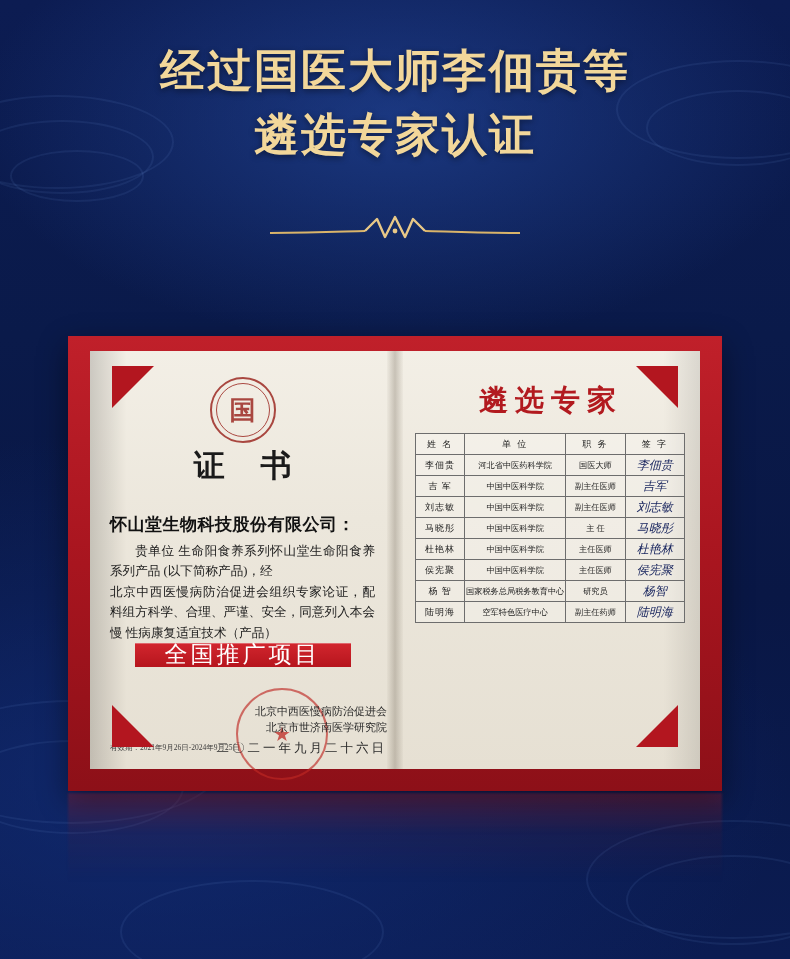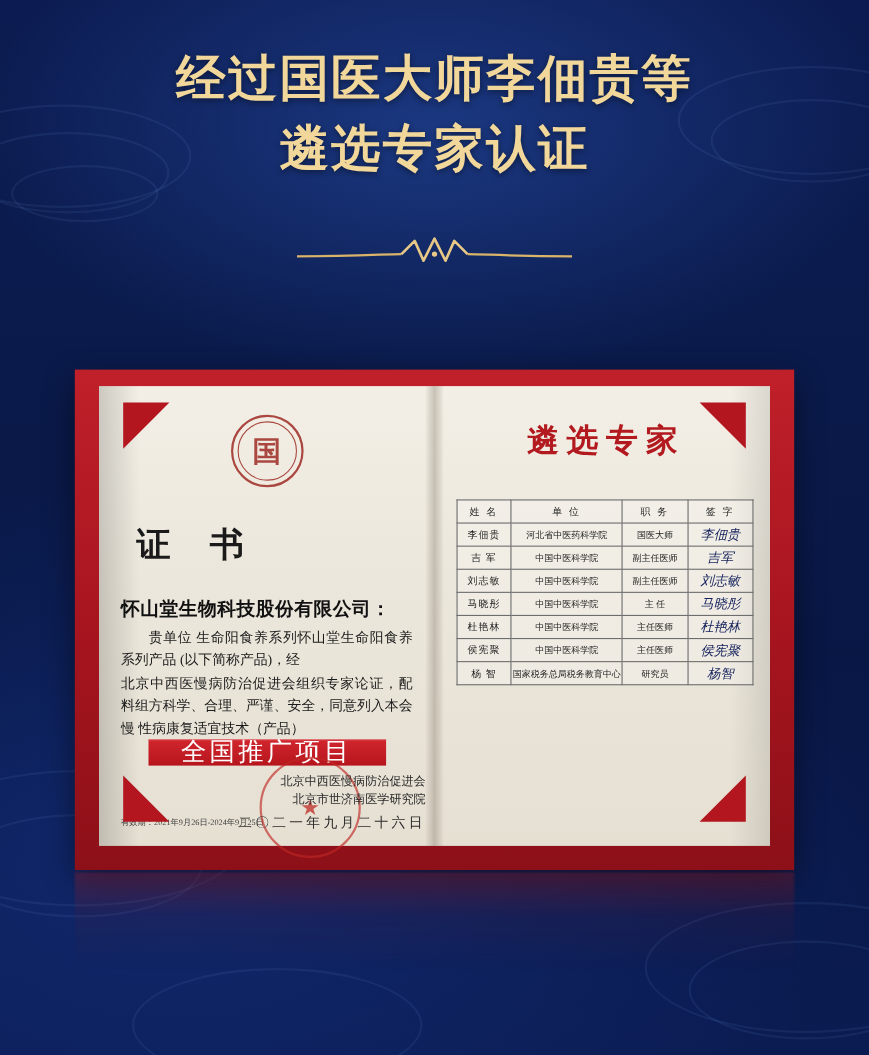--- a/index.html
+++ b/index.html
@@ -134,21 +134,22 @@
     opacity: 0.85;
   }
   .emblem::before {
     content: "";
     position: absolute;
     inset: 4px;
     border: 1px solid #9d2b24;
     border-radius: 50%;
   }
   .cert-title {
-    margin-top: 31px;
+    margin-top: 2px;
+    text-align: center;
     font-family: "Liberation Serif", serif;
     font-size: 31px;
     font-weight: bold;
     letter-spacing: 14px;
     text-indent: 14px;
     color: #1a1a1a;
   }
   .cert-company {
     margin-top: 26px;
     font-family: Liberation Mono, monospace;
@@ -240,21 +241,21 @@
     text-align: center;
     font-family: "Liberation Serif", serif;
     font-size: 29px;
     font-weight: bold;
     letter-spacing: 7px;
     text-indent: 7px;
     color: #b21a1f;
     margin-top: 12px;
   }
   table.experts {
-    margin: 33px auto 0;
+    margin: 12px auto 0;
     border-collapse: collapse;
     width: 270px;
     font-family: "Liberation Serif", serif;
     color: #1d1d1d;
     background: rgba(255,255,255,0.25);
   }
   table.experts th, table.experts td {
     border: 1px solid #6d6d6d;
     font-size: 8.2px;
     text-align: center;
@@ -384,20 +385,26 @@
                 <td class="unit">中国中医科学院</td>
                 <td class="role">主任医师</td>
                 <td class="sign">侯宪聚</td>
               </tr>
               <tr>
                 <td class="name">杨 智</td>
                 <td class="unit">国家税务总局税务教育中心</td>
                 <td class="role">研究员</td>
                 <td class="sign">杨智</td>
               </tr>
+              <tr>
+                <td class="name">陆明海</td>
+                <td class="unit">空军特色医疗中心</td>
+                <td class="role">副主任药师</td>
+                <td class="sign">陆明海</td>
+              </tr>
             </tbody>
         </table>
       </div>
 
       <div class="corner tl"></div>
       <div class="corner tr"></div>
       <div class="corner bl"></div>
       <div class="corner br"></div>
     </div>
   </div>

